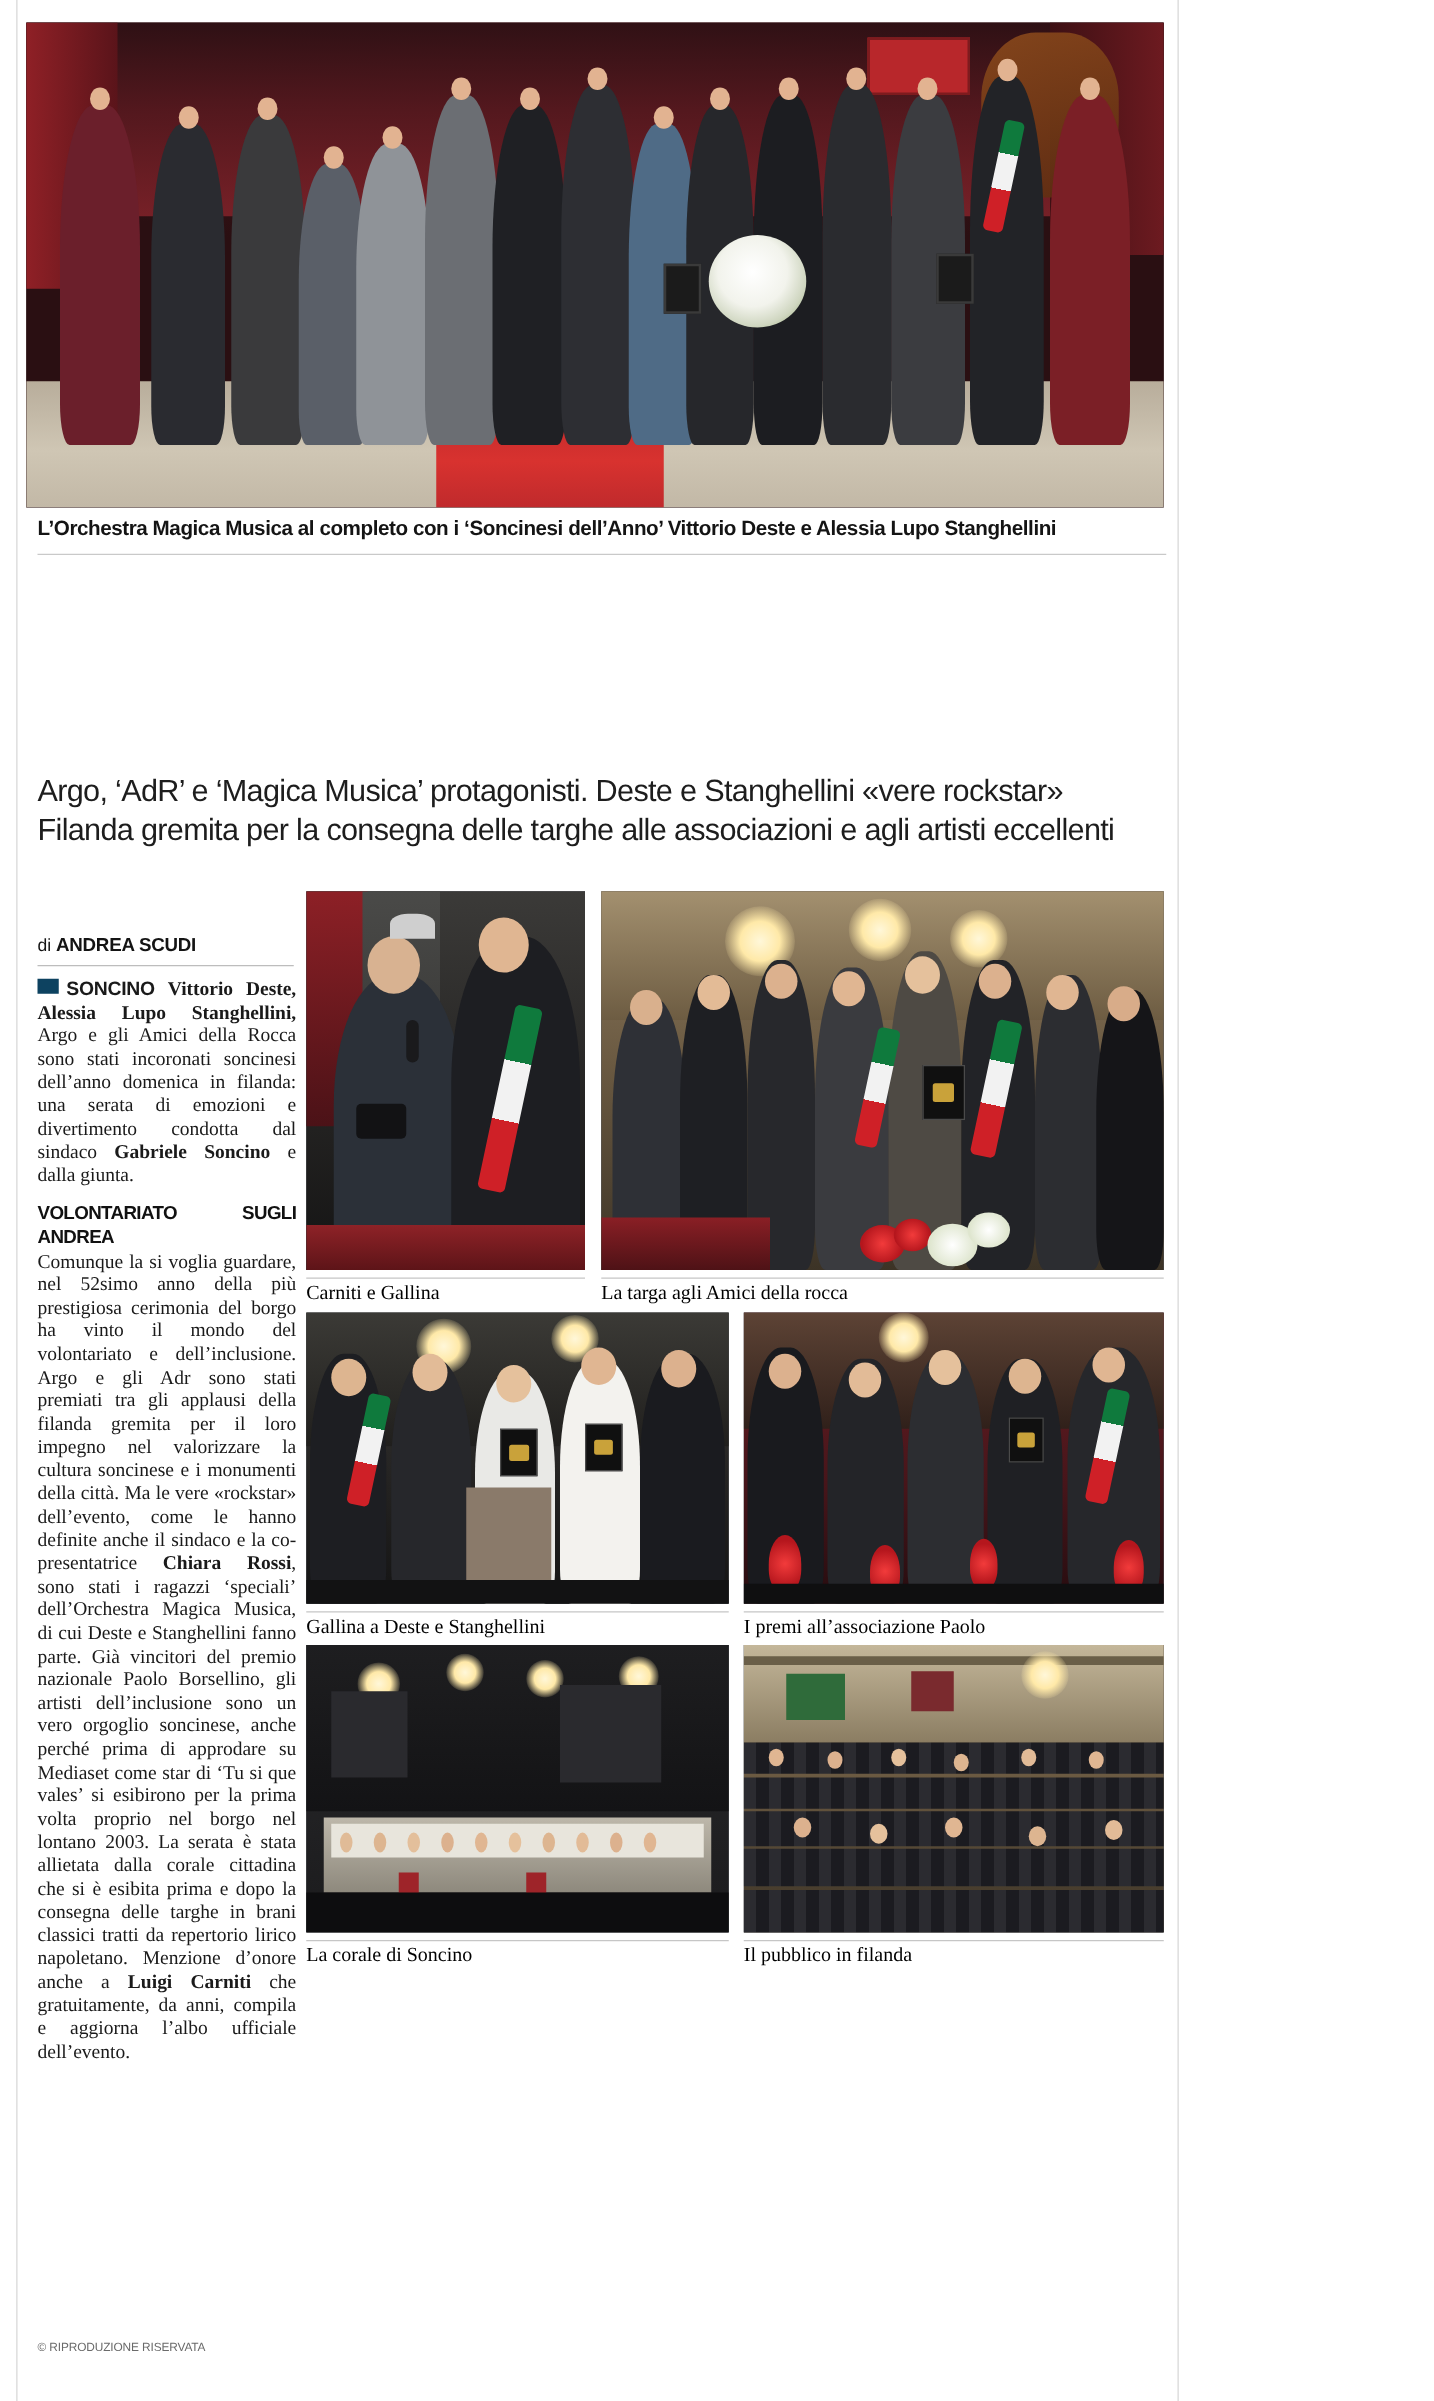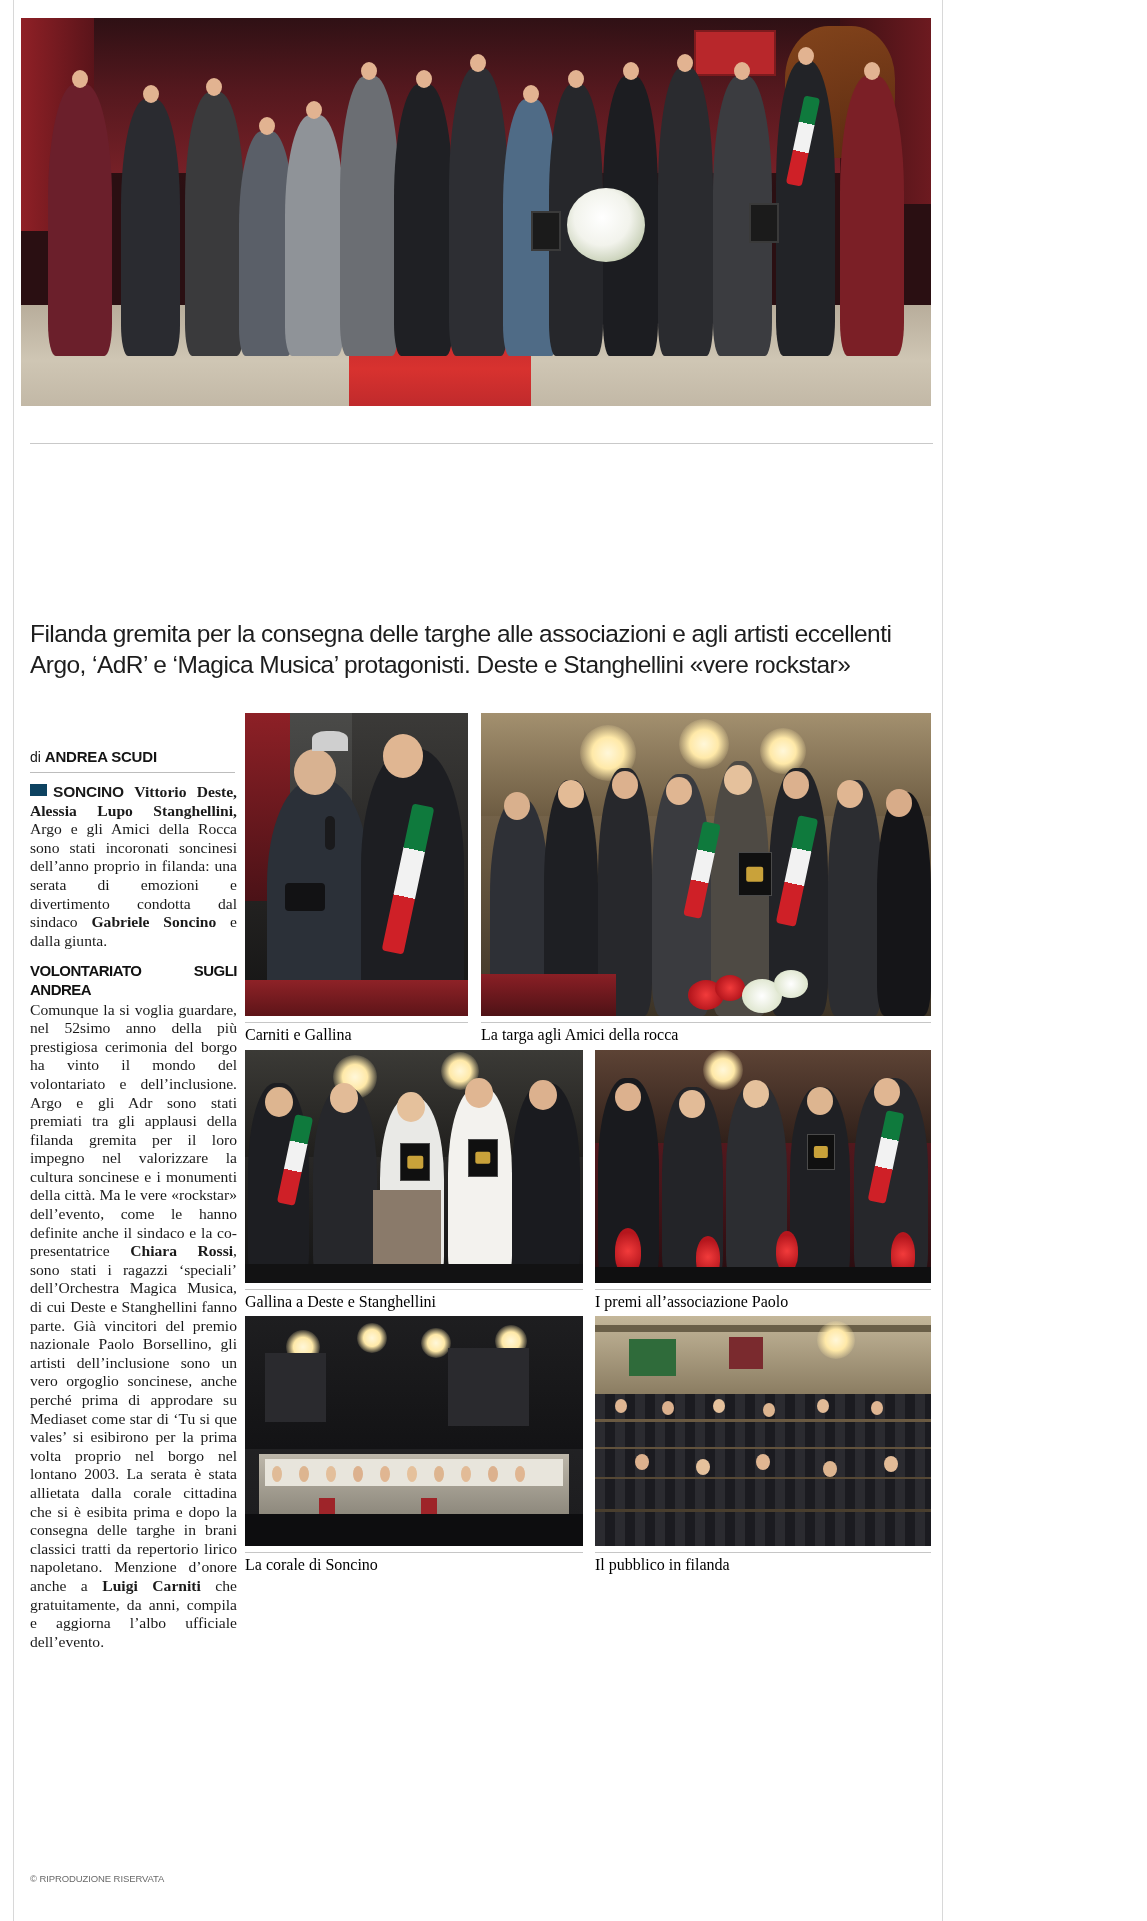--- a/index.html
+++ b/index.html
@@ -270,38 +270,39 @@
         <div class="person" style="left:90%; width:7%;  height:72%; background:#7b1f26;">
             <span class="head"></span>
           </div>
         <div class="hero-bouquet"></div>
         <div class="hero-plaque" style="left:56%; bottom:40%;"></div>
         <div class="hero-plaque" style="left:80%; bottom:42%;"></div>
         <div class="flag-sash" style="left:85%; top:20%; height:90px;"></div>
       </div>
     </div>
 
+    <div class="hero-caption">L’Orchestra Magica Musica al completo con i ‘Soncinesi dell’Anno’ Vittorio Deste e Alessia Lupo Stanghellini</div>
 
     <div class="rule-top"></div>
 
 
     <div class="deck">
+      <div>Argo, ‘AdR’ e ‘Magica Musica’ protagonisti. Deste e Stanghellini «vere rockstar»</div>
       <div>Filanda gremita per la consegna delle targhe alle associazioni e agli artisti eccellenti</div>
-      <div>Argo, ‘AdR’ e ‘Magica Musica’ protagonisti. Deste e Stanghellini «vere rockstar»</div>
     </div>
 
     <div class="byline">
       <span>di </span><span class="name">ANDREA SCUDI</span>
     </div>
     <div class="byline-rule"></div>
 
     <div class="bodycol">
       <p>
         <span class="sq"></span><span class="leadname">SONCINO</span>
-        <b>Vittorio Deste, Alessia Lupo Stanghellini,</b><span> Argo e gli Amici della Rocca sono stati incoronati soncinesi dell’anno proprio in filanda: una serata di emozioni e divertimento condotta dal sindaco </span><b>Gabriele Soncino</b><span> e dalla giunta.</span>
+        <b>Vittorio Deste, Alessia Lupo Stanghellini,</b><span> Argo e gli Amici della Rocca sono stati incoronati soncinesi dell’anno domenica in filanda: una serata di emozioni e divertimento condotta dal sindaco </span><b>Gabriele Soncino</b><span> e dalla giunta.</span>
       </p>
       <div class="subhead">VOLONTARIATO SUGLI ANDREA</div>
       <p>
         <span>Comunque la si voglia guardare, nel 52simo anno della più prestigiosa cerimonia del borgo ha vinto il mondo del volontariato e dell’inclusione. Argo e gli Adr sono stati premiati tra gli applausi della filanda gremita per il loro impegno nel valorizzare la cultura soncinese e i monumenti della città. Ma le vere «rockstar» dell’evento, come le hanno definite anche il sindaco e la co-presentatrice </span><b>Chiara Rossi</b><span>, sono stati i ragazzi ‘speciali’ dell’Orchestra Magica Musica, di cui Deste e Stanghellini fanno parte. Già vincitori del premio nazionale Paolo Borsellino, gli artisti dell’inclusione sono un vero orgoglio soncinese, anche perché prima di approdare su Mediaset come star di ‘Tu si que vales’ si esibirono per la prima volta proprio nel borgo nel lontano 2003. La serata è stata allietata dalla corale cittadina che si è esibita prima e dopo la consegna delle targhe in brani classici tratti da repertorio lirico napoletano. Menzione d’onore anche a </span><b>Luigi Carniti</b><span> che gratuitamente, da anni, compila e aggiorna l’albo ufficiale dell’evento.</span>
       </p>
     </div>
 
     <div class="copyright">© RIPRODUZIONE RISERVATA</div>
 
     <div class="ph" style="left:230px; top:713px; width:223px; height:303px;">

